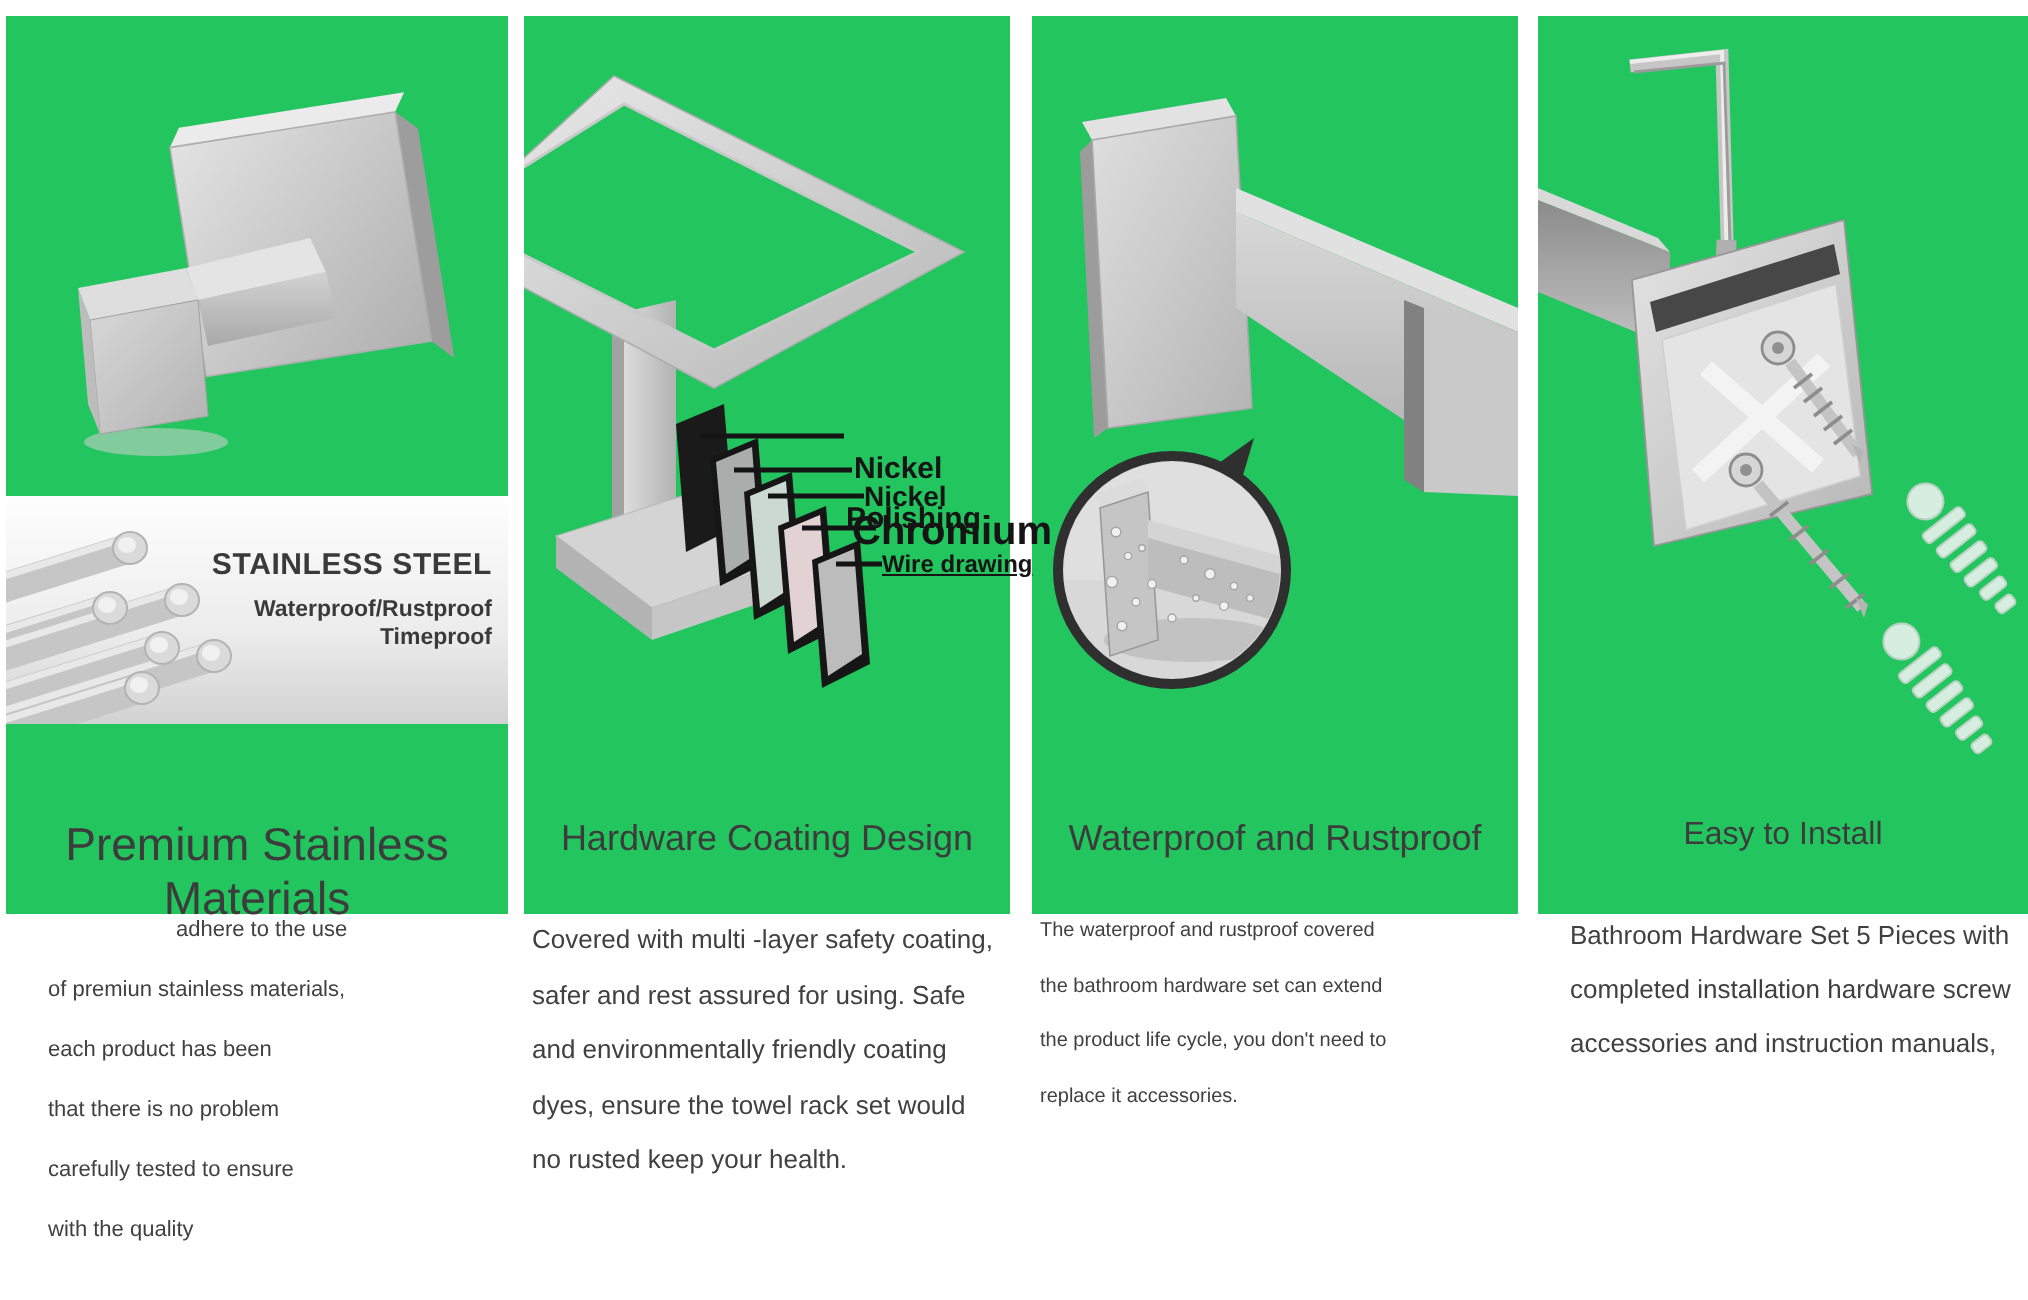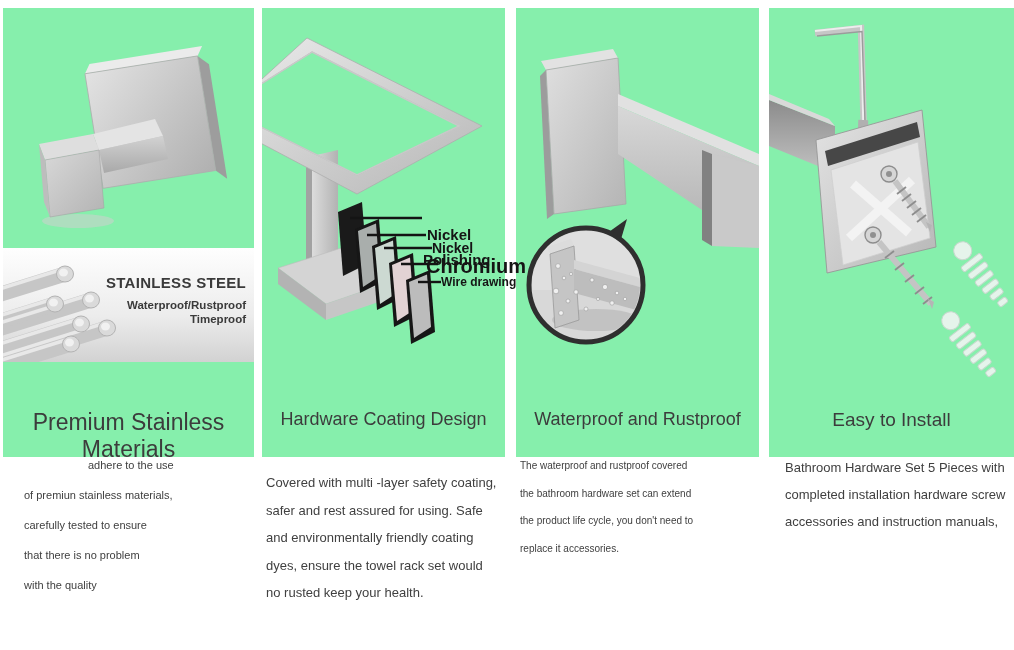--- a/index.html
+++ b/index.html
@@ -1,43 +1,43 @@
 <!DOCTYPE html>
 <html><head>
 <meta charset="utf-8">
 <style>
   html,body{margin:0;padding:0;background:#fff;}
   .stage{position:relative;width:1014px;height:650px;background:#fff;overflow:hidden;
          font-family:"Liberation Sans", sans-serif;}
-  .panel{position:absolute;top:8px;height:449px;background:#86efac;}
+  .panel{position:absolute;top:8px;height:449px;background:#22c55e;}
   #p1{left:3px;width:251px;}
   #p2{left:262px;width:243px;}
   #p3{left:516px;width:243px;}
   #p4{left:769px;width:245px;}
   .panel svg{position:absolute;left:0;top:0;}
 
   .heading{position:absolute;top:409px;margin:0;font-weight:400;color:#3c3c3c;text-align:center;}
   #h1{left:3px;width:251px;font-size:23px;}
   #h2{left:262px;width:243px;font-size:18px;}
   #h3{left:516px;width:243px;font-size:18px;text-align:center;}
-  #h4{left:769px;width:245px;font-size:19px;}
+  #h4{left:769px;width:245px;font-size:16px;}
 
   .body{position:absolute;color:#404040;}
   #b1{left:24px;top:450px;width:230px;font-size:11px;line-height:30px;}
   #b1 .ln.first{padding-left:64px;}
-  #b2{left:266px;top:469px;width:242px;font-size:13px;line-height:27.5px;}
+  #b2{left:266px;top:456px;width:242px;font-size:13px;line-height:27.5px;}
   #b3{left:520px;top:452px;width:242px;font-size:10px;line-height:27.7px;}
   #b4{left:785px;top:454px;width:232px;font-size:13px;line-height:27px;}
 
   .layer-label{position:absolute;font-weight:bold;color:#151515;white-space:nowrap;}
   #ll0{left:423px;top:209px;font-size:15px;margin-top:42px;}
   #ll1{left:427px;top:226px;font-size:15px;}
   #ll2{left:432px;top:240px;font-size:14px;}
   #ll3{left:426px;top:255px;font-size:20px;}
-  #ll4{left:441px;top:275px;font-size:12px;}
+  #ll4{left:441px;top:275px;font-size:12px;text-decoration:underline;}
 
   .inset-text{position:absolute;right:8px;top:266px;text-align:right;color:#3a3a3a;}
   .inset-title{font-size:15px;font-weight:bold;letter-spacing:.3px;margin-bottom:8px;}
   .inset-sub{font-size:11.5px;font-weight:bold;line-height:13.5px;}
 </style>
 </head>
 <body>
 
 <div class="stage">
 
@@ -330,22 +330,23 @@
   <div class="layer-label" id="ll4">Wire drawing</div>
 
   <h3 class="heading" id="h1">Premium Stainless Materials</h3>
   <h3 class="heading" id="h2">Hardware Coating Design</h3>
   <h3 class="heading" id="h3">Waterproof and Rustproof</h3>
   <h3 class="heading" id="h4">Easy to Install</h3>
 
   <div class="body" id="b1">
     <div class="ln first">adhere to the use</div>
     <div class="ln">of premiun stainless materials,</div>
+    <div class="ln">each product has been</div>
+    <div class="ln">that there is no problem</div>
     <div class="ln">carefully tested to ensure</div>
-    <div class="ln">that there is no problem</div>
     <div class="ln">with the quality</div>
   </div>
   <div class="body" id="b2">
     <div class="ln">Covered with multi -layer safety coating,</div>
     <div class="ln">safer and rest assured for using. Safe</div>
     <div class="ln">and environmentally friendly coating</div>
     <div class="ln">dyes, ensure the towel rack set would</div>
     <div class="ln">no rusted keep  your health.</div>
   </div>
   <div class="body" id="b3">

